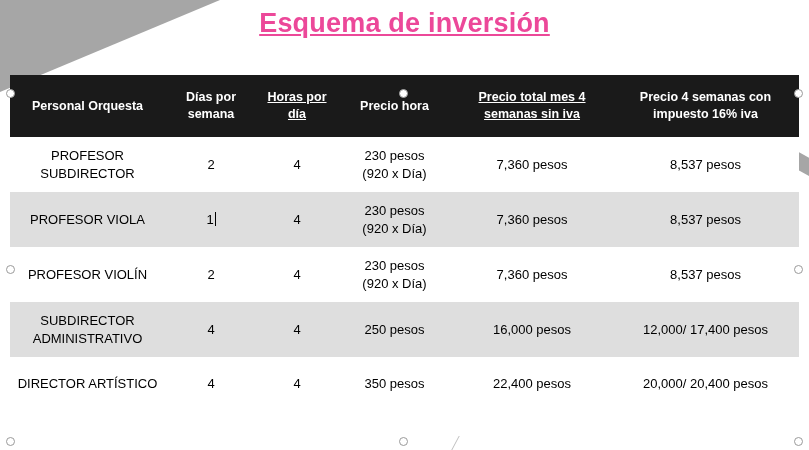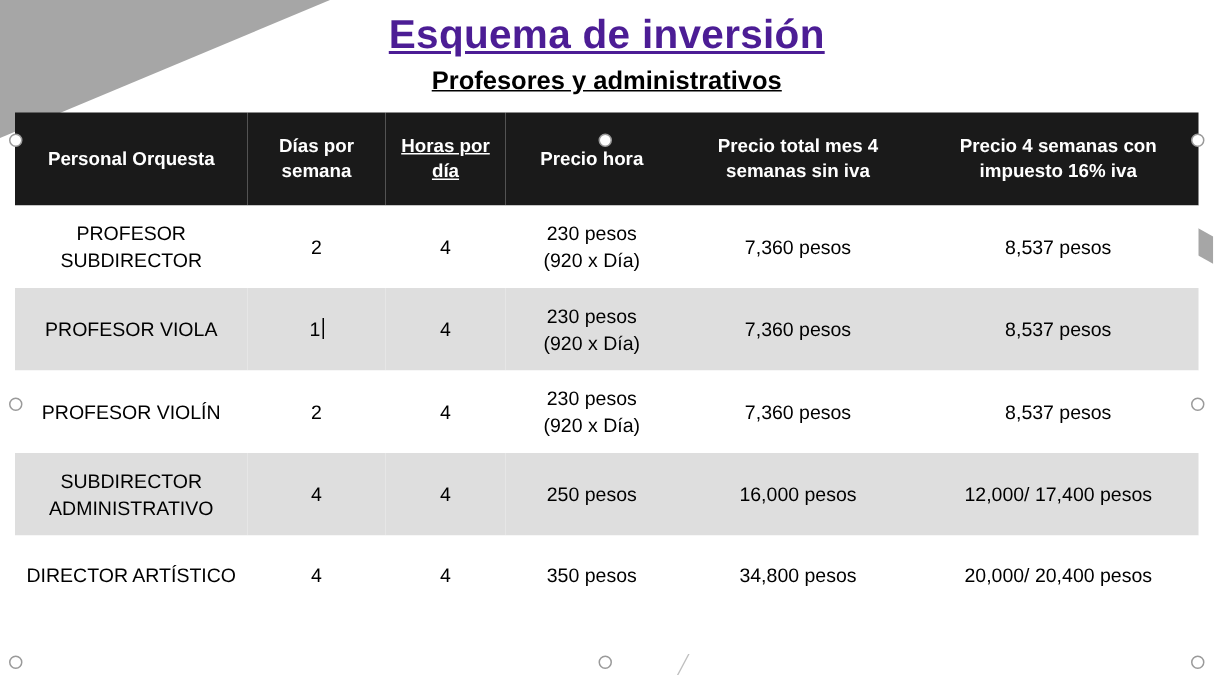--- a/index.html
+++ b/index.html
@@ -49,21 +49,21 @@
     position: absolute;
     top: 8px;
     left: 0;
     width: 809px;
     text-align: center;
     z-index: 5;
   }
   .main-title {
     font-size: 27px;
     font-weight: bold;
-    color: #4c1d95;
+    color: #ec4899;
     text-decoration: underline;
     letter-spacing: 0.2px;
     line-height: 1.15;
   }
   .subtitle {
     font-size: 17px;
     font-weight: bold;
     color: #000000;
     text-decoration: underline;
     margin-top: 5px;
@@ -111,21 +111,21 @@
     background: #ffffff;
   }
   td.cell-price {
     text-align: center;
     white-space: pre-line;
   }
   .col-w1 { width: 155px; }
   .col-w2 { width: 92px; }
   .col-w3 { width: 80px; text-decoration: underline; }
   .col-w4 { width: 115px; }
-  .col-w5 { width: 160px; }
+  .col-w5 { width: 160px; text-decoration: underline; }
   .col-w6 { width: 187px; }
 
   .caret {
     display: inline-block;
     width: 1px;
     height: 14px;
     background: #000;
     vertical-align: -2px;
     margin-left: 1px;
   }
@@ -152,21 +152,20 @@
 </style>
 </head>
 <body>
 
 <div class="corner-shape-left"></div>
 <div class="right-edge-shape"></div>
 <div class="bottom-tick"></div>
 
 <div class="title-block">
   <div class="main-title">Esquema de inversión</div>
-  <div class="subtitle">Profesores y administrativos</div>
 </div>
 
 <div class="table-wrap">
   <table class="invest-table">
     <thead>
       <tr>
         <th class="col-w1">Personal Orquesta</th>
         <th class="col-w2">Días por semana</th>
         <th class="col-w3">Horas por día</th>
         <th class="col-w4">Precio hora</th>
@@ -208,21 +207,21 @@
         <td>4</td>
         <td class="cell-price">250 pesos</td>
         <td>16,000 pesos</td>
         <td>12,000/ 17,400 pesos</td>
       </tr>
       <tr class="row-plain">
         <td>DIRECTOR ARTÍSTICO</td>
         <td>4</td>
         <td>4</td>
         <td class="cell-price">350 pesos</td>
-        <td>34,800 pesos</td>
+        <td>22,400 pesos</td>
         <td>20,000/ 20,400 pesos</td>
       </tr>
     </tbody>
   </table>
 </div>
 
 <div class="handle h-tl"></div>
 <div class="handle h-tm"></div>
 <div class="handle h-tr"></div>
 <div class="handle h-ml"></div>

